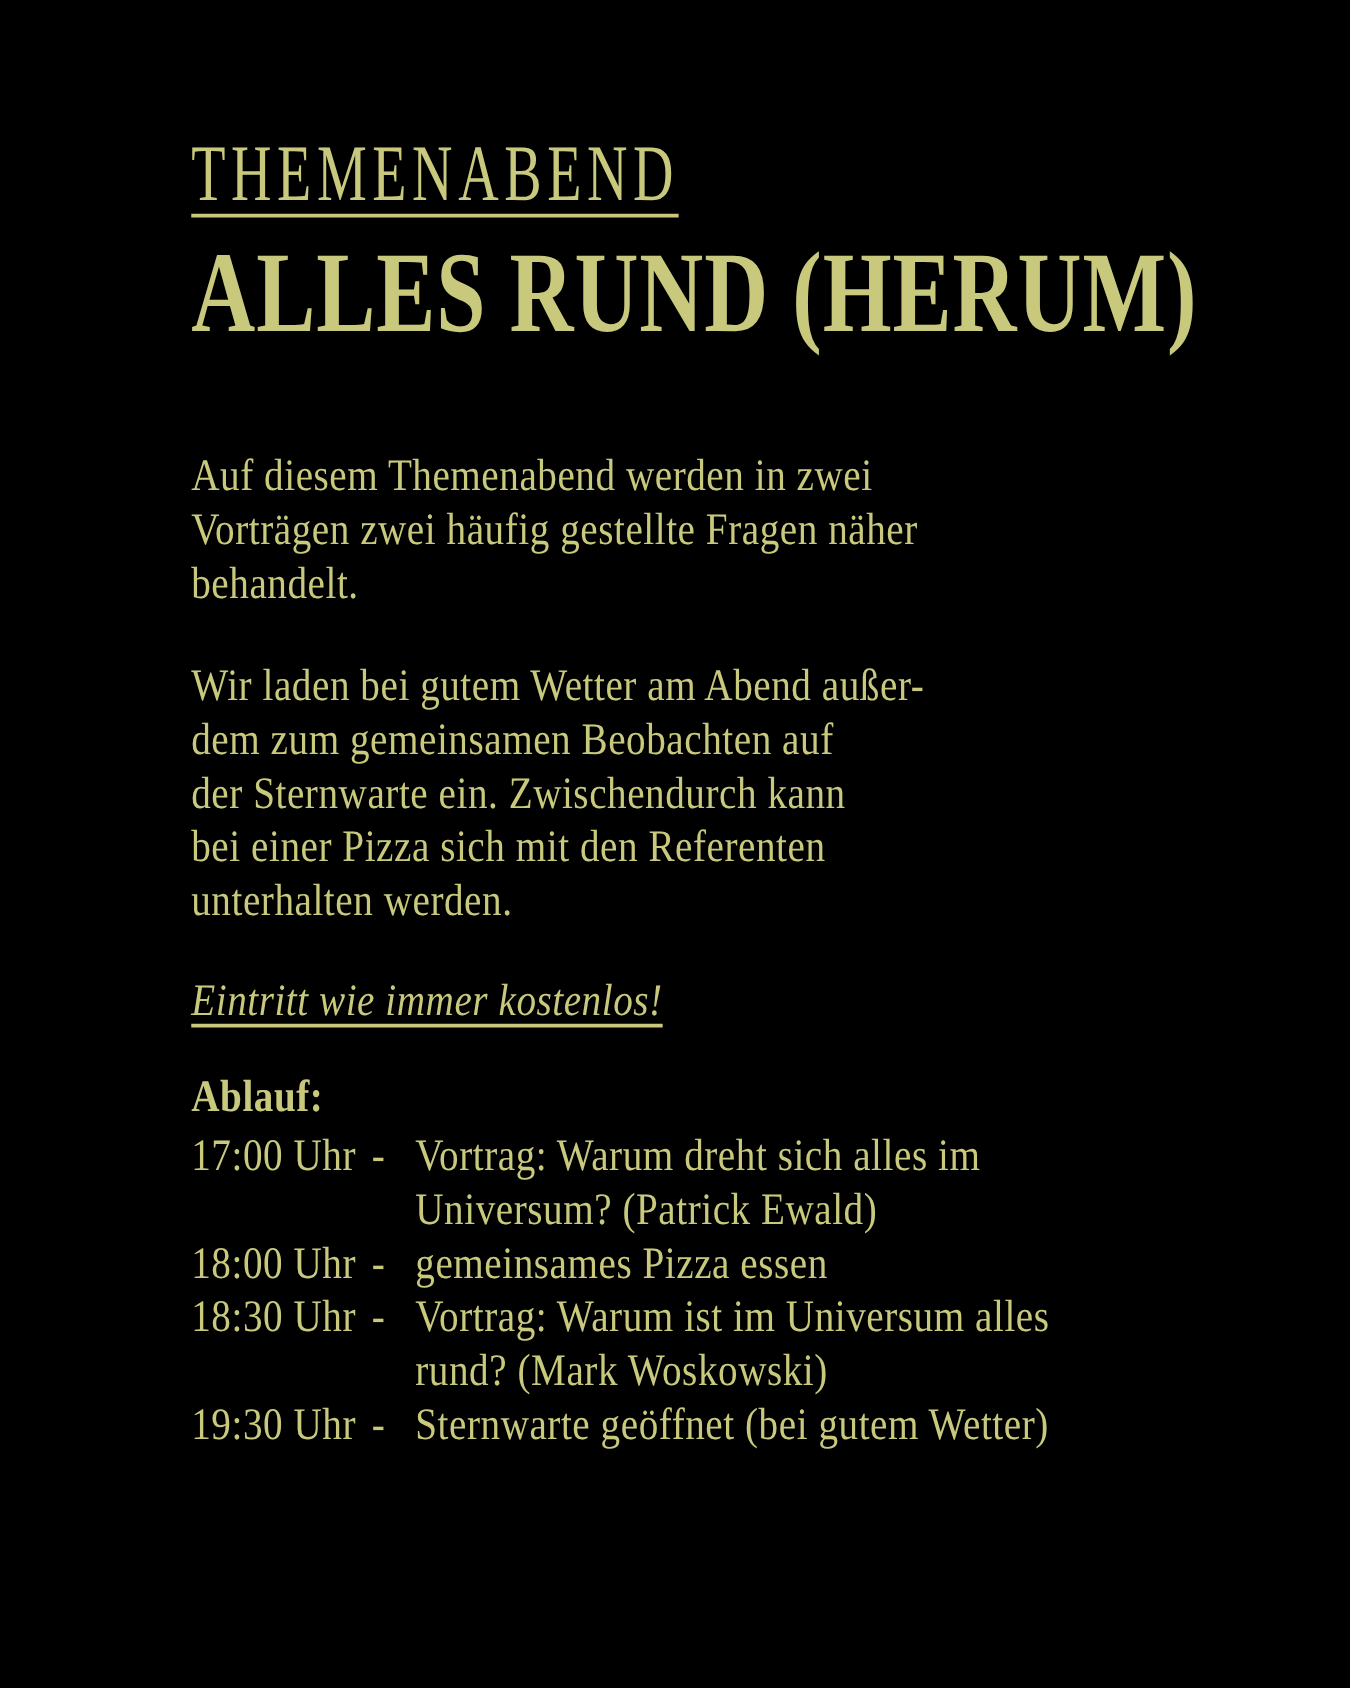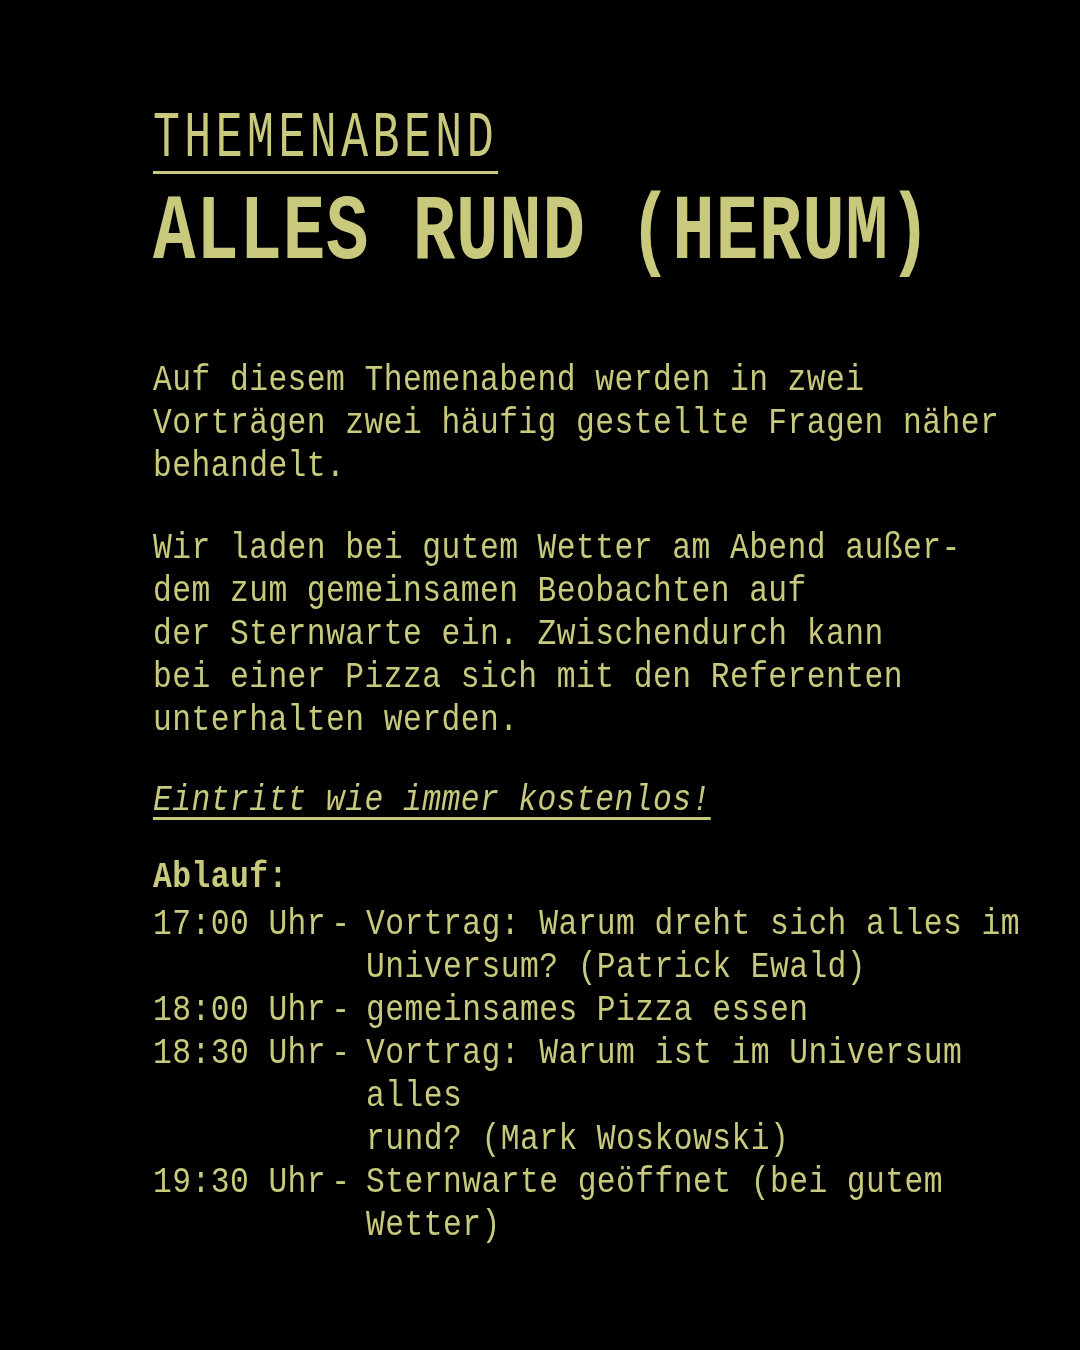--- a/index.html
+++ b/index.html
@@ -8,21 +8,21 @@
   }
   html,body{margin:0;padding:0;background:var(--bg);}
   .poster{
     position:relative;
     width:1080px;height:1350px;
     background:var(--bg);
     color:var(--fg);
     box-sizing:border-box;
     padding-left:153px;
     overflow:hidden;
-    font-family:Liberation Mono, monospace;
+    font-family:Liberation Serif, serif;
   }
   .kicker{
     margin-top:107px;
     font-size:64px;line-height:64px;
     font-weight:400;
     letter-spacing:0.10em;
     width:max-content;
     border-bottom:3px solid var(--fg);
     transform:scaleX(0.70);
     transform-origin:0 0;

